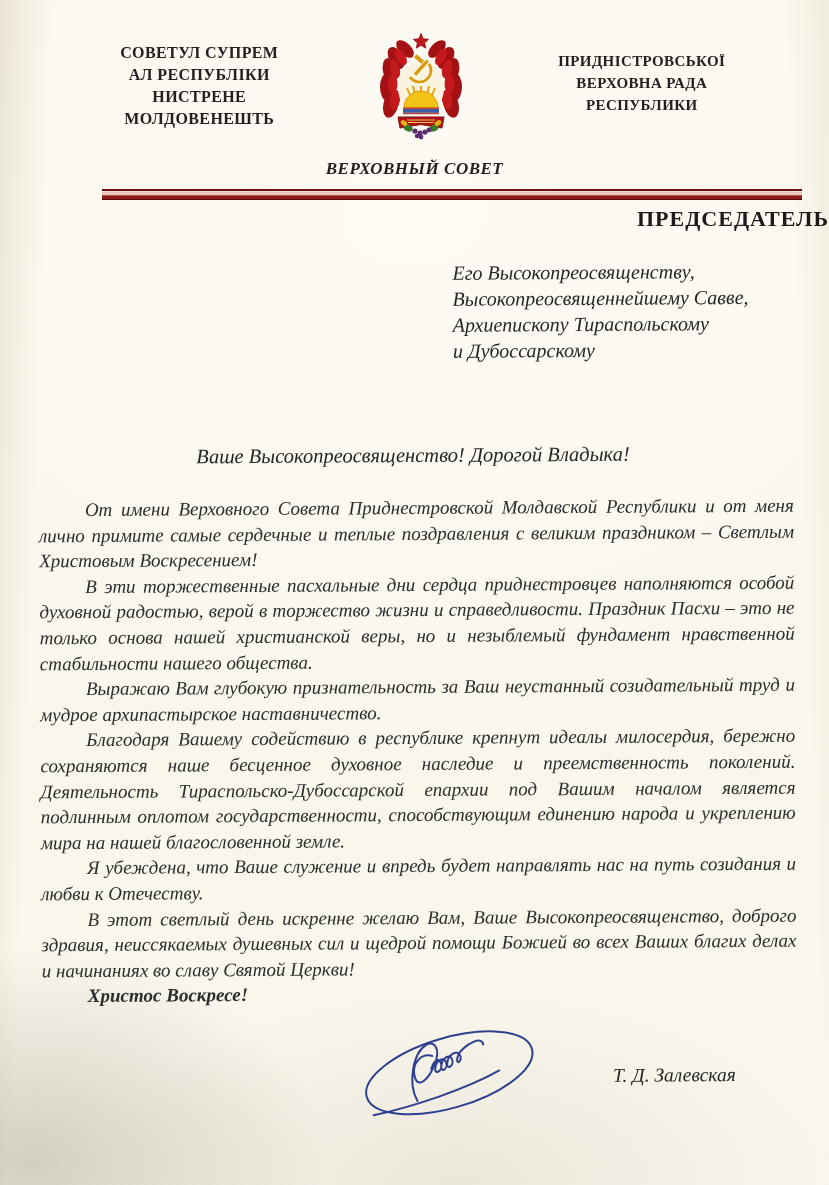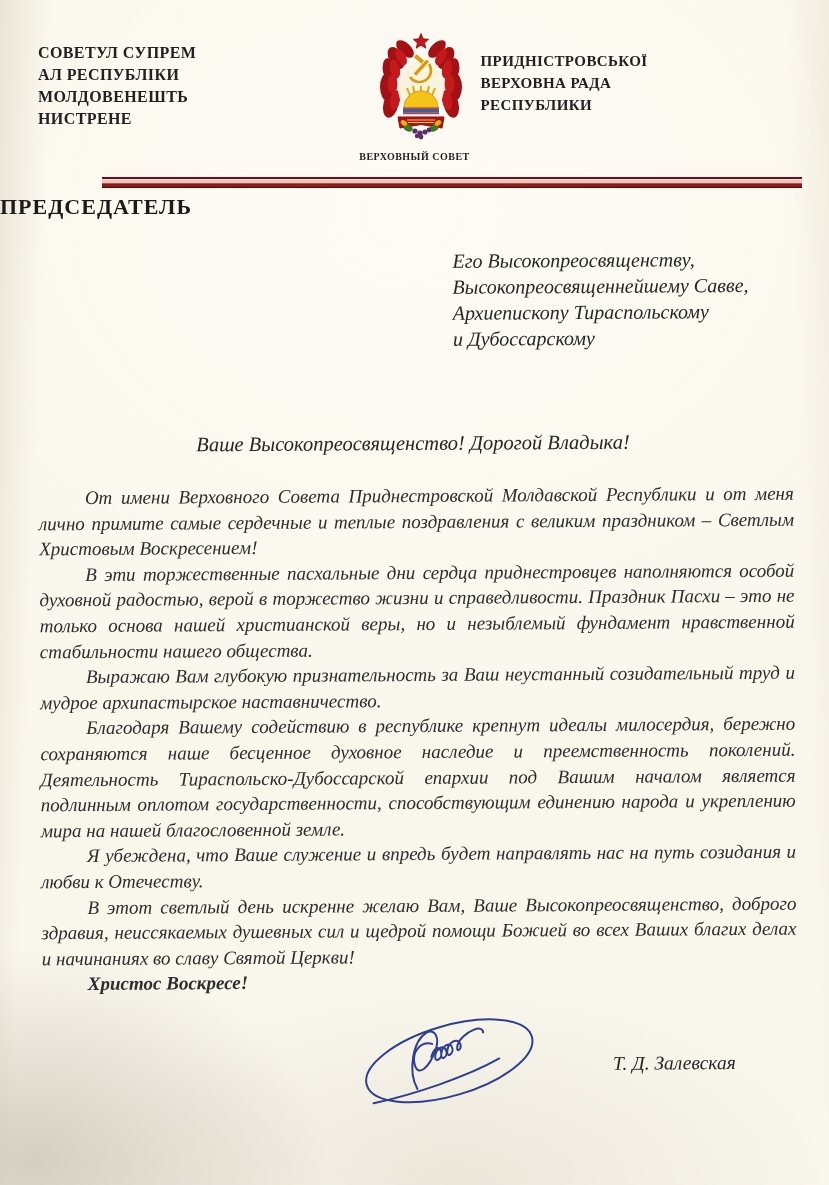--- a/index.html
+++ b/index.html
@@ -14,35 +14,35 @@
   .page{position:relative;width:829px;height:1185px;overflow:hidden;
         background:
           radial-gradient(ellipse 420px 300px at 4% 98%, rgba(125,115,96,.30), rgba(125,115,96,0) 70%),
           radial-gradient(ellipse 500px 260px at 55% 100%, rgba(160,150,128,.16), rgba(160,150,128,0) 75%),
           linear-gradient(92deg, rgba(215,205,182,.45), rgba(215,205,182,0) 6%),
           linear-gradient(268deg, rgba(222,213,192,.35), rgba(222,213,192,0) 5%),
           radial-gradient(ellipse 900px 700px at 50% 18%, #fdfbf4, var(--paper) 80%);
   }
   
   .header-row{display:flex;align-items:flex-start;padding:30px 26px 0 38px;min-height:116px;}
-  .org-col{flex:1;text-align:left;font-weight:bold;font-size:16px;line-height:22px;letter-spacing:.4px;color:#242021;}
+  .org-col{flex:1;text-align:center;font-weight:bold;font-size:16px;line-height:22px;letter-spacing:.4px;color:#242021;}
   .org-col.left{padding-top:12px;}
   .org-col.right{font-size:15px;padding-top:20px;}
   .emblem-wrap{width:120px;display:flex;justify-content:center;}
   
-  .org-title{ text-align:center;font-weight:bold;color:#242021;margin-top:0;
-              font-size:10px;line-height:22px;letter-spacing:.5px;}
+  .org-title{ text-align:center;font-weight:bold;color:#242021;margin-top:12px;
+              font-size:17px;line-height:22px;letter-spacing:.5px;font-style:italic;}
   .flag-stripe{width:700px;margin:9px 0 0 102px;height:11px;
       background:linear-gradient(180deg,
         var(--stripe-dark) 0 18%,
         #f2ddd6 18% 30%, var(--stripe-mid) 30% 55%,
         #a9554c 55% 64%,
         var(--stripe-red) 64% 88%,
         #4f0a0c 88% 100%);}
-  .role-title{text-align:left;font-weight:bold;font-size:22px;letter-spacing:1px;color:#1e1a1b;margin-top:6px;}
+  .role-title{text-align:right;font-weight:bold;font-size:22px;letter-spacing:1px;color:#1e1a1b;margin-top:6px;}
   
   .letter{transform:rotate(-0.35deg);}
   .addressee{margin:28px 0 0 455px;font-style:italic;font-size:20px;line-height:26px;color:#262626;}
   .salutation{margin-top:80px;text-align:center;font-style:italic;font-size:20.5px;color:#262626;}
   .body-text{margin:28px 34px 0 40px;font-style:italic;font-size:19px;line-height:25.6px;
              text-align:justify;color:#2d2d2d;}
   .body-text p{margin:0;text-indent:46px;}
   .closing{font-weight:bold;}
   
   .sign-row{display:flex;align-items:center;margin:4px 40px 0 355px;}
@@ -51,22 +51,22 @@
 </style>
 </head>
 <body>
 
 <div class="page">
 
   <div class="header-row">
     <div class="org-col left">
       <div>СОВЕТУЛ СУПРЕМ</div>
       <div>АЛ РЕСПУБЛІКИ</div>
+      <div>НИСТРЕНЕ</div>
       <div>МОЛДОВЕНЕШТЬ</div>
-      <div>НИСТРЕНЕ</div>
     </div>
 
     <div class="emblem-wrap">
 
       <svg width="100" height="114" viewBox="0 0 100 114" aria-hidden="true">
 
         <g fill="#a31114">
           <ellipse cx="20" cy="74" rx="7.5" ry="14" transform="rotate(14 20 74)"></ellipse>
           <ellipse cx="16.5" cy="57" rx="7.5" ry="14"></ellipse>
           <ellipse cx="19" cy="41" rx="7" ry="13" transform="rotate(-13 19 41)"></ellipse>

